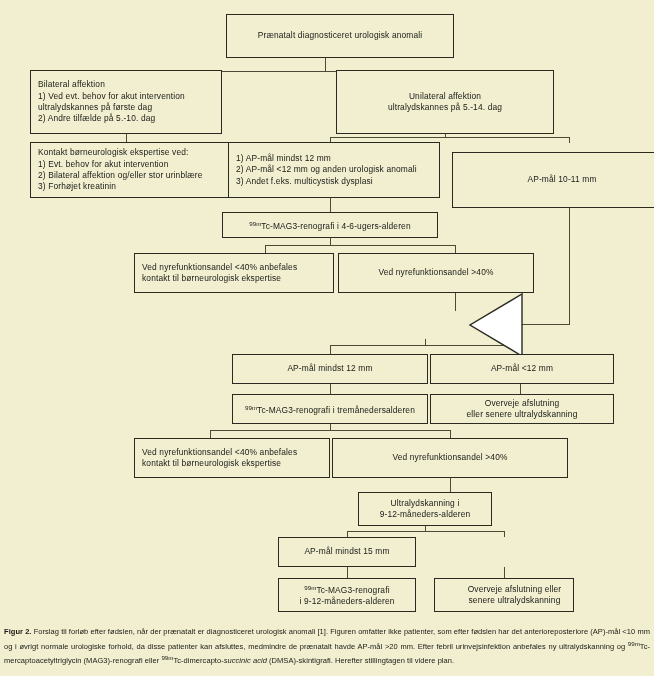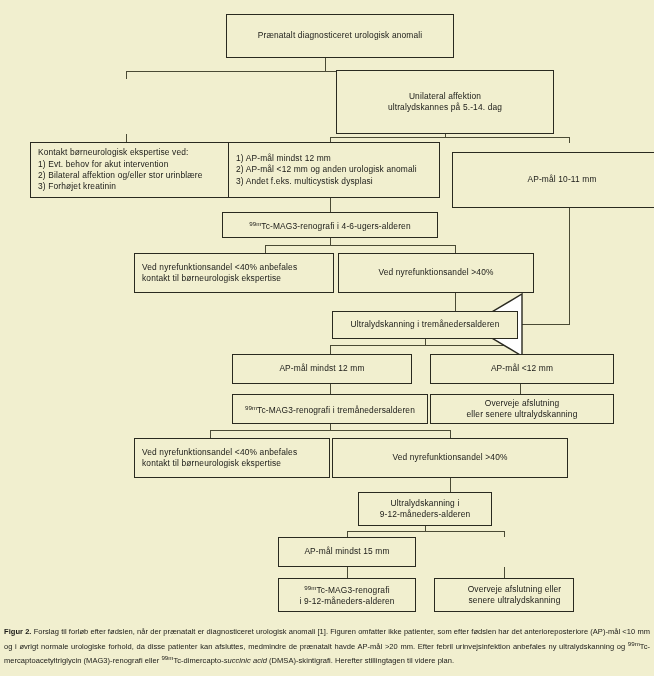--- a/index.html
+++ b/index.html
@@ -124,20 +124,26 @@
   <div class="line v" style="left:504px; top:567px; height:11px;"></div>
 
   <svg class="tri-outline" style="left:468px; top:292px; width:56px; height:66px;" viewBox="0 0 56 66">
     <polygon points="54,2 54,64 2,33" fill="#ffffff" stroke="#2a2a20" stroke-width="1.4"></polygon>
   </svg>
 
   <div class="box center" style="left:226px; top:14px; width:228px; height:44px;">
     <span class="inner">Prænatalt diagnosticeret urologisk anomali</span>
   </div>
 
+  <div class="box left" style="left:30px; top:70px; width:192px; height:64px;">
+    <span class="inner">Bilateral affektion
+1) Ved evt. behov for akut intervention
+     ultralydskannes på første dag
+2) Andre tilfælde på 5.-10. dag</span>
+  </div>
 
   <div class="box center" style="left:336px; top:70px; width:218px; height:64px;">
     <span class="inner">Unilateral affektion
 ultralydskannes på 5.-14. dag</span>
   </div>
 
   <div class="box left" style="left:30px; top:142px; width:208px; height:56px;">
     <span class="inner">Kontakt børneurologisk ekspertise ved:
 1) Evt. behov for akut intervention
 2) Bilateral affektion og/eller stor urinblære
@@ -160,25 +166,22 @@
 
   <div class="box left" style="left:134px; top:253px; width:200px; height:40px;">
     <span class="inner">Ved nyrefunktionsandel &lt;40% anbefales
 kontakt til børneurologisk ekspertise</span>
   </div>
 
   <div class="box center" style="left:338px; top:253px; width:196px; height:40px;">
     <span class="inner">Ved nyrefunktionsandel &gt;40%</span>
   </div>
 
-  <div class="box center" style="left:332px; top:311px; width:186px; height:28px;">
-    <span class="inner">Ultralydskanning i tremånedersalderen</span>
-  </div>
-
-  <div class="box center" style="left:232px; top:354px; width:180px; height:30px;justify-content:flex-end;">
+
+  <div class="box center" style="left:232px; top:354px; width:196px; height:30px;justify-content:flex-end;">
     <span class="inner">AP-mål mindst 12 mm</span>
   </div>
 
   <div class="box center" style="left:430px; top:354px; width:184px; height:30px;">
     <span class="inner">AP-mål &lt;12 mm</span>
   </div>
 
   <div class="box center" style="left:232px; top:394px; width:196px; height:30px;">
     <span class="inner"><sup>99m</sup><span>Tc-MAG3-renografi i tremånedersalderen</span></span>
   </div>

